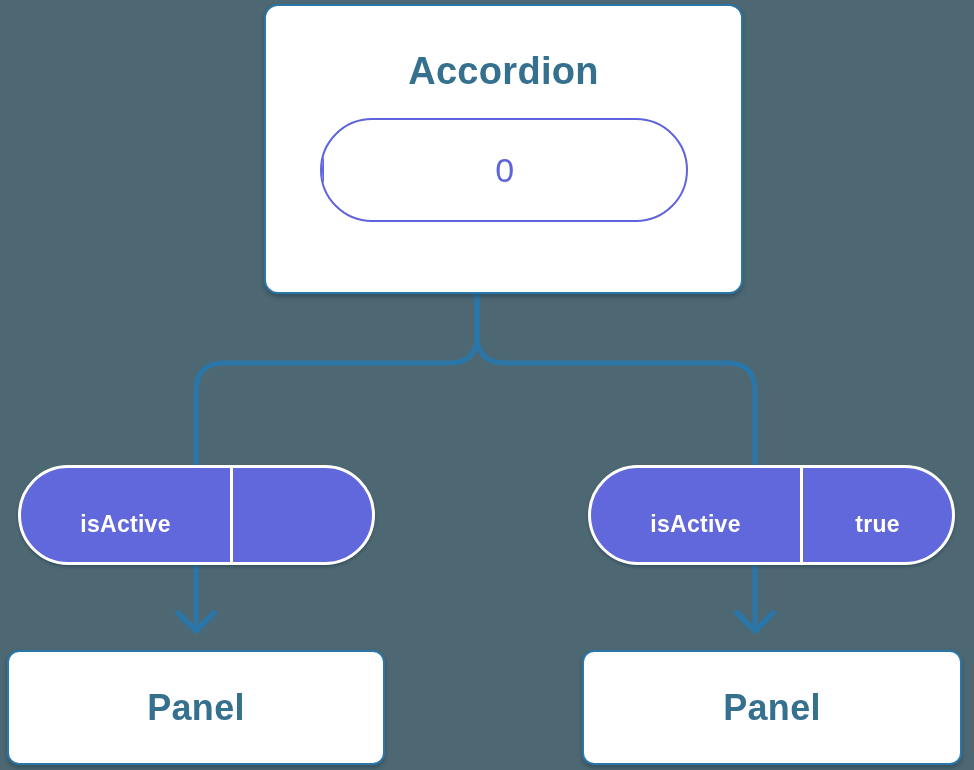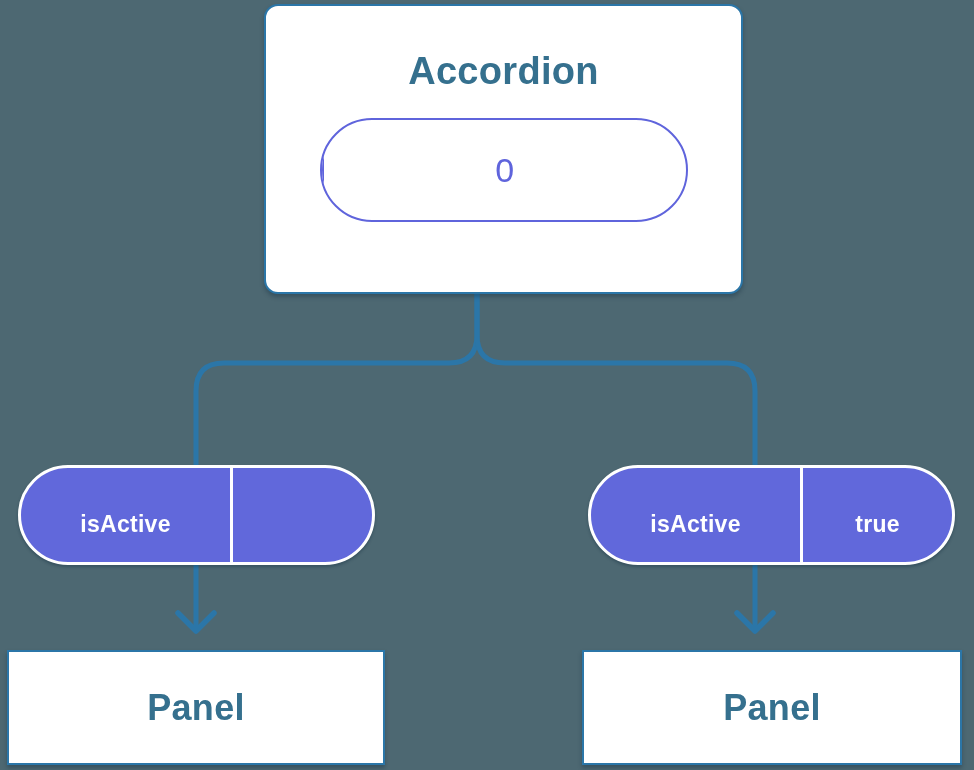--- a/index.html
+++ b/index.html
@@ -105,21 +105,21 @@
   .prop-pill .seg.name { flex: 0 0 209px; }
   .prop-pill .seg.value { flex: 1; }
   .divider.white {
     flex: 0 0 3px;
     background: #FFFFFF;
   }
 
   .panel-card {
     top: 650px;
     height: 115px;
-    border-radius: 0;
+    border-radius: 12px;
     display: flex;
     align-items: center;
     justify-content: center;
   }
   .panel-card.left { position: absolute; left: 7px; width: 378px; }
   .panel-card.right { position: absolute; left: 582px; width: 380px; }
   .panel-card .card-title { font-size: 36px; }
 </style>
 </head>
 <body>

